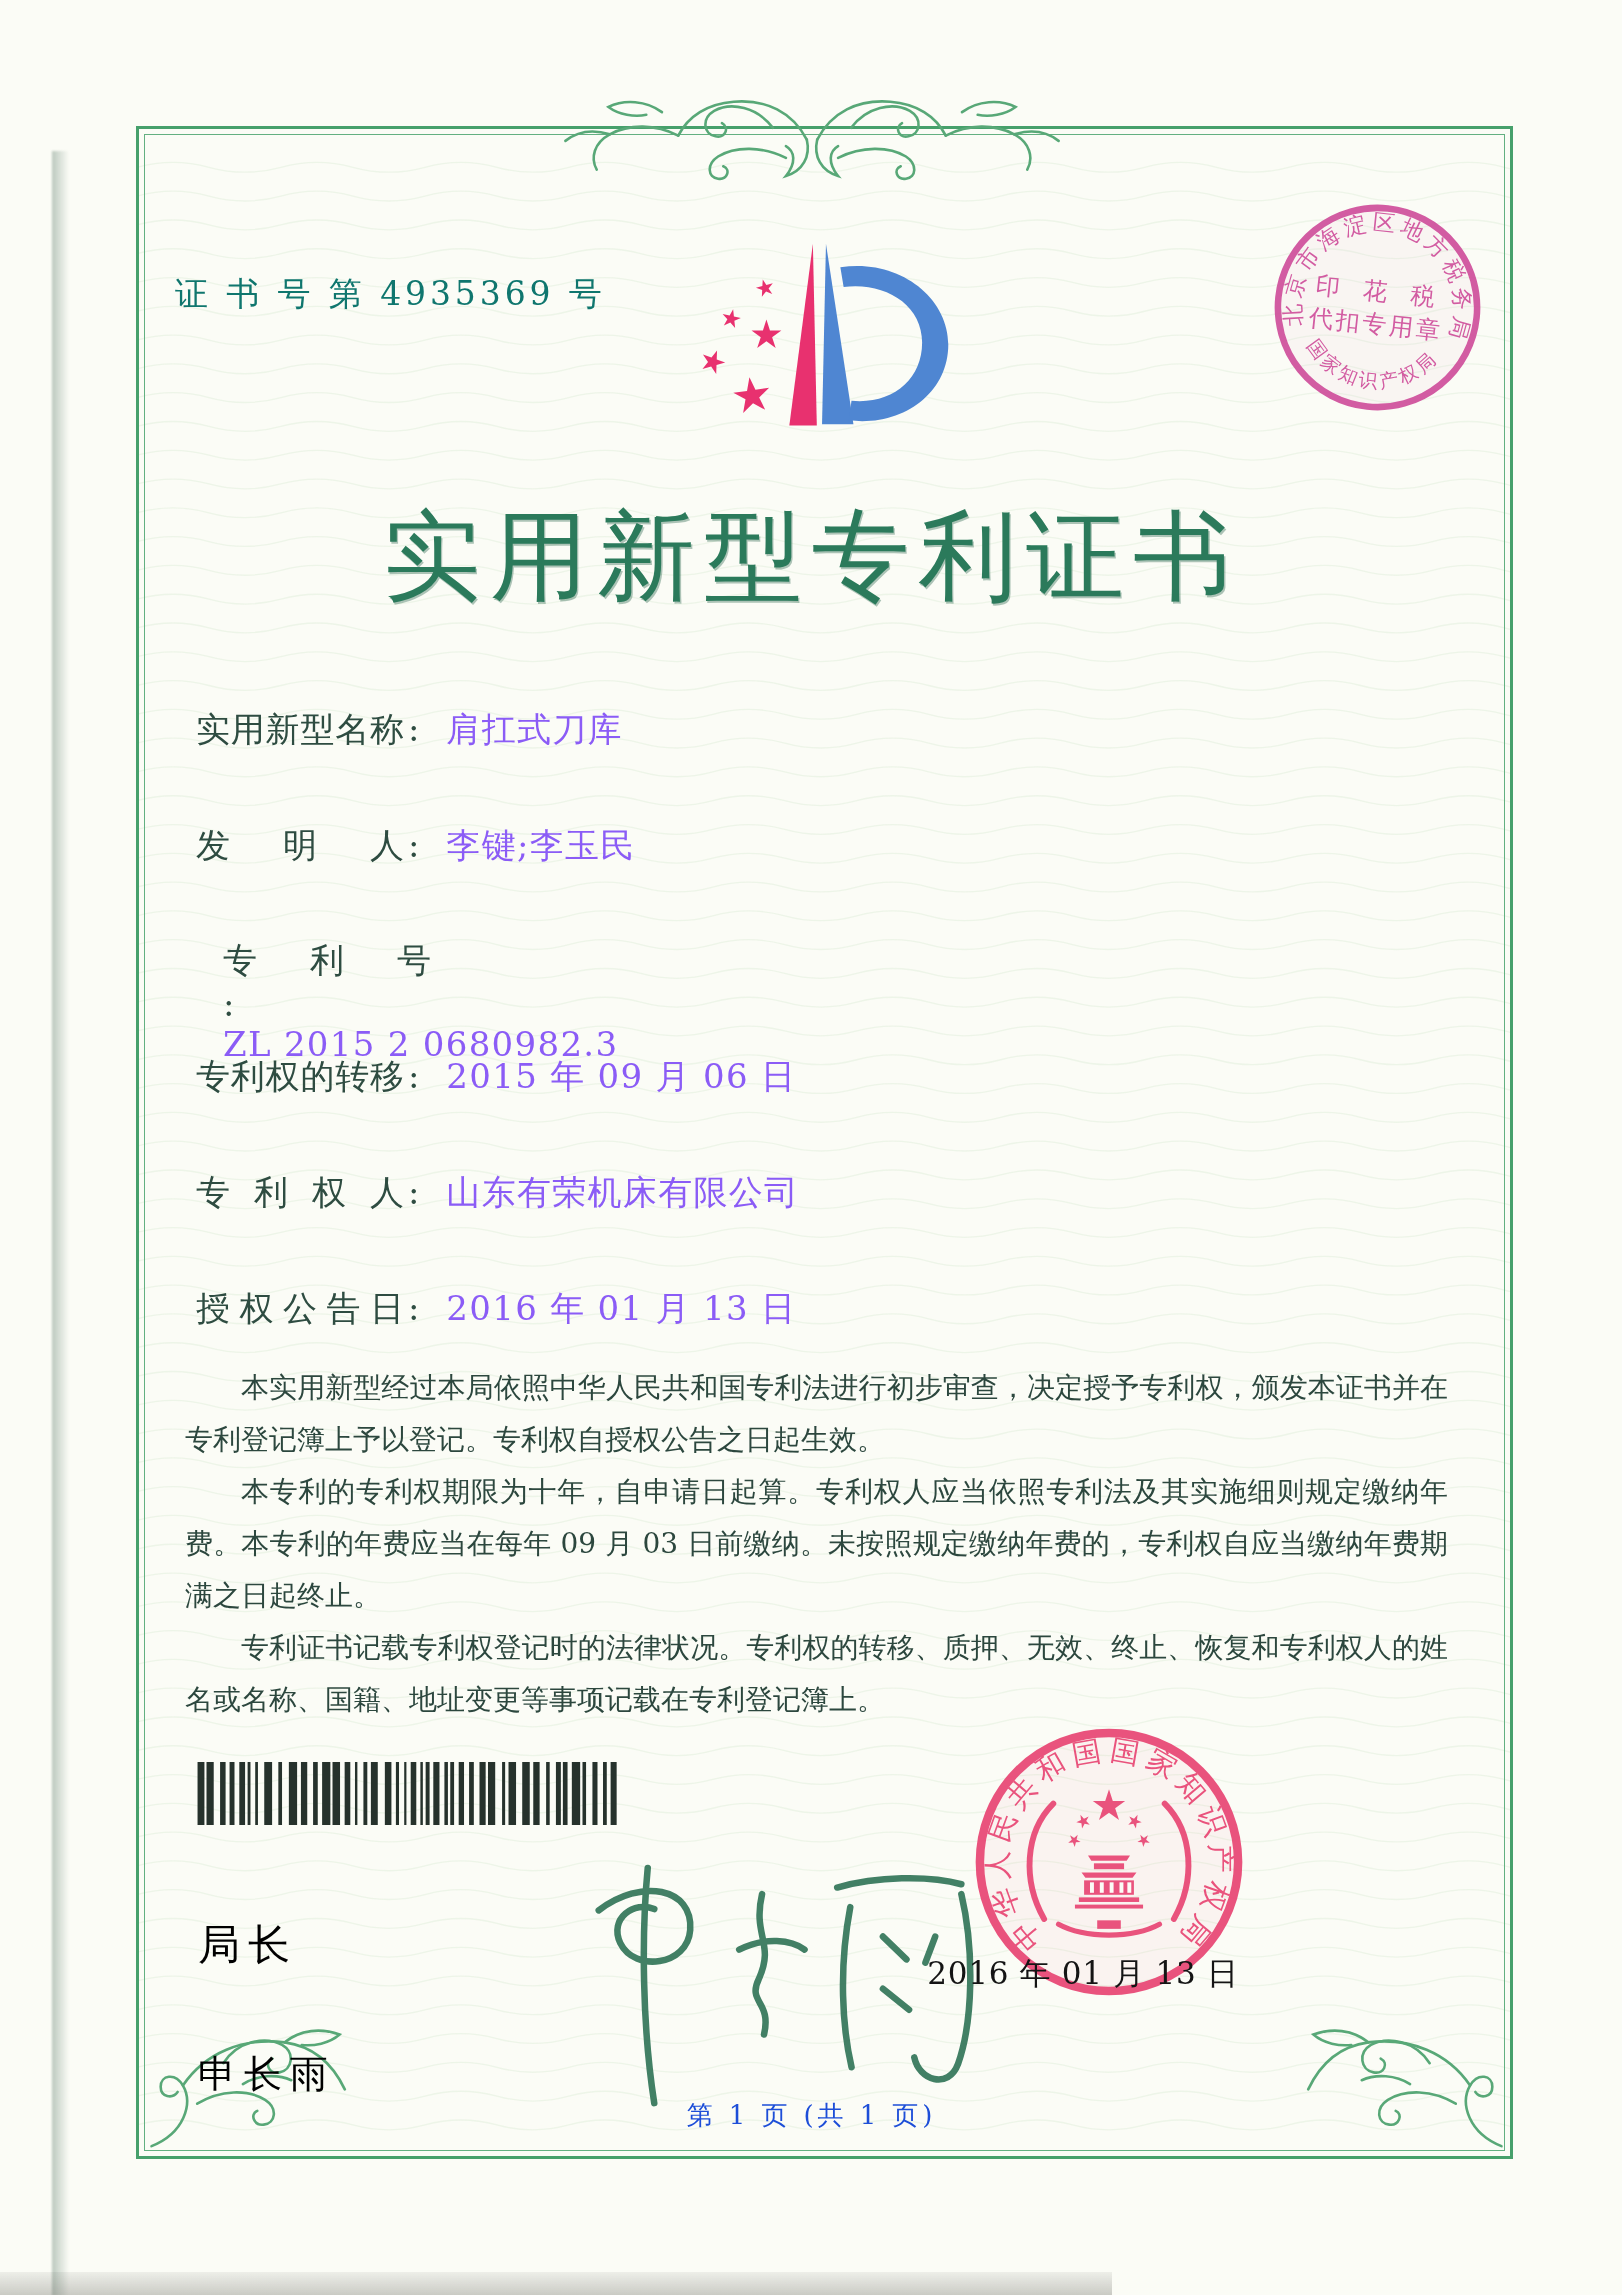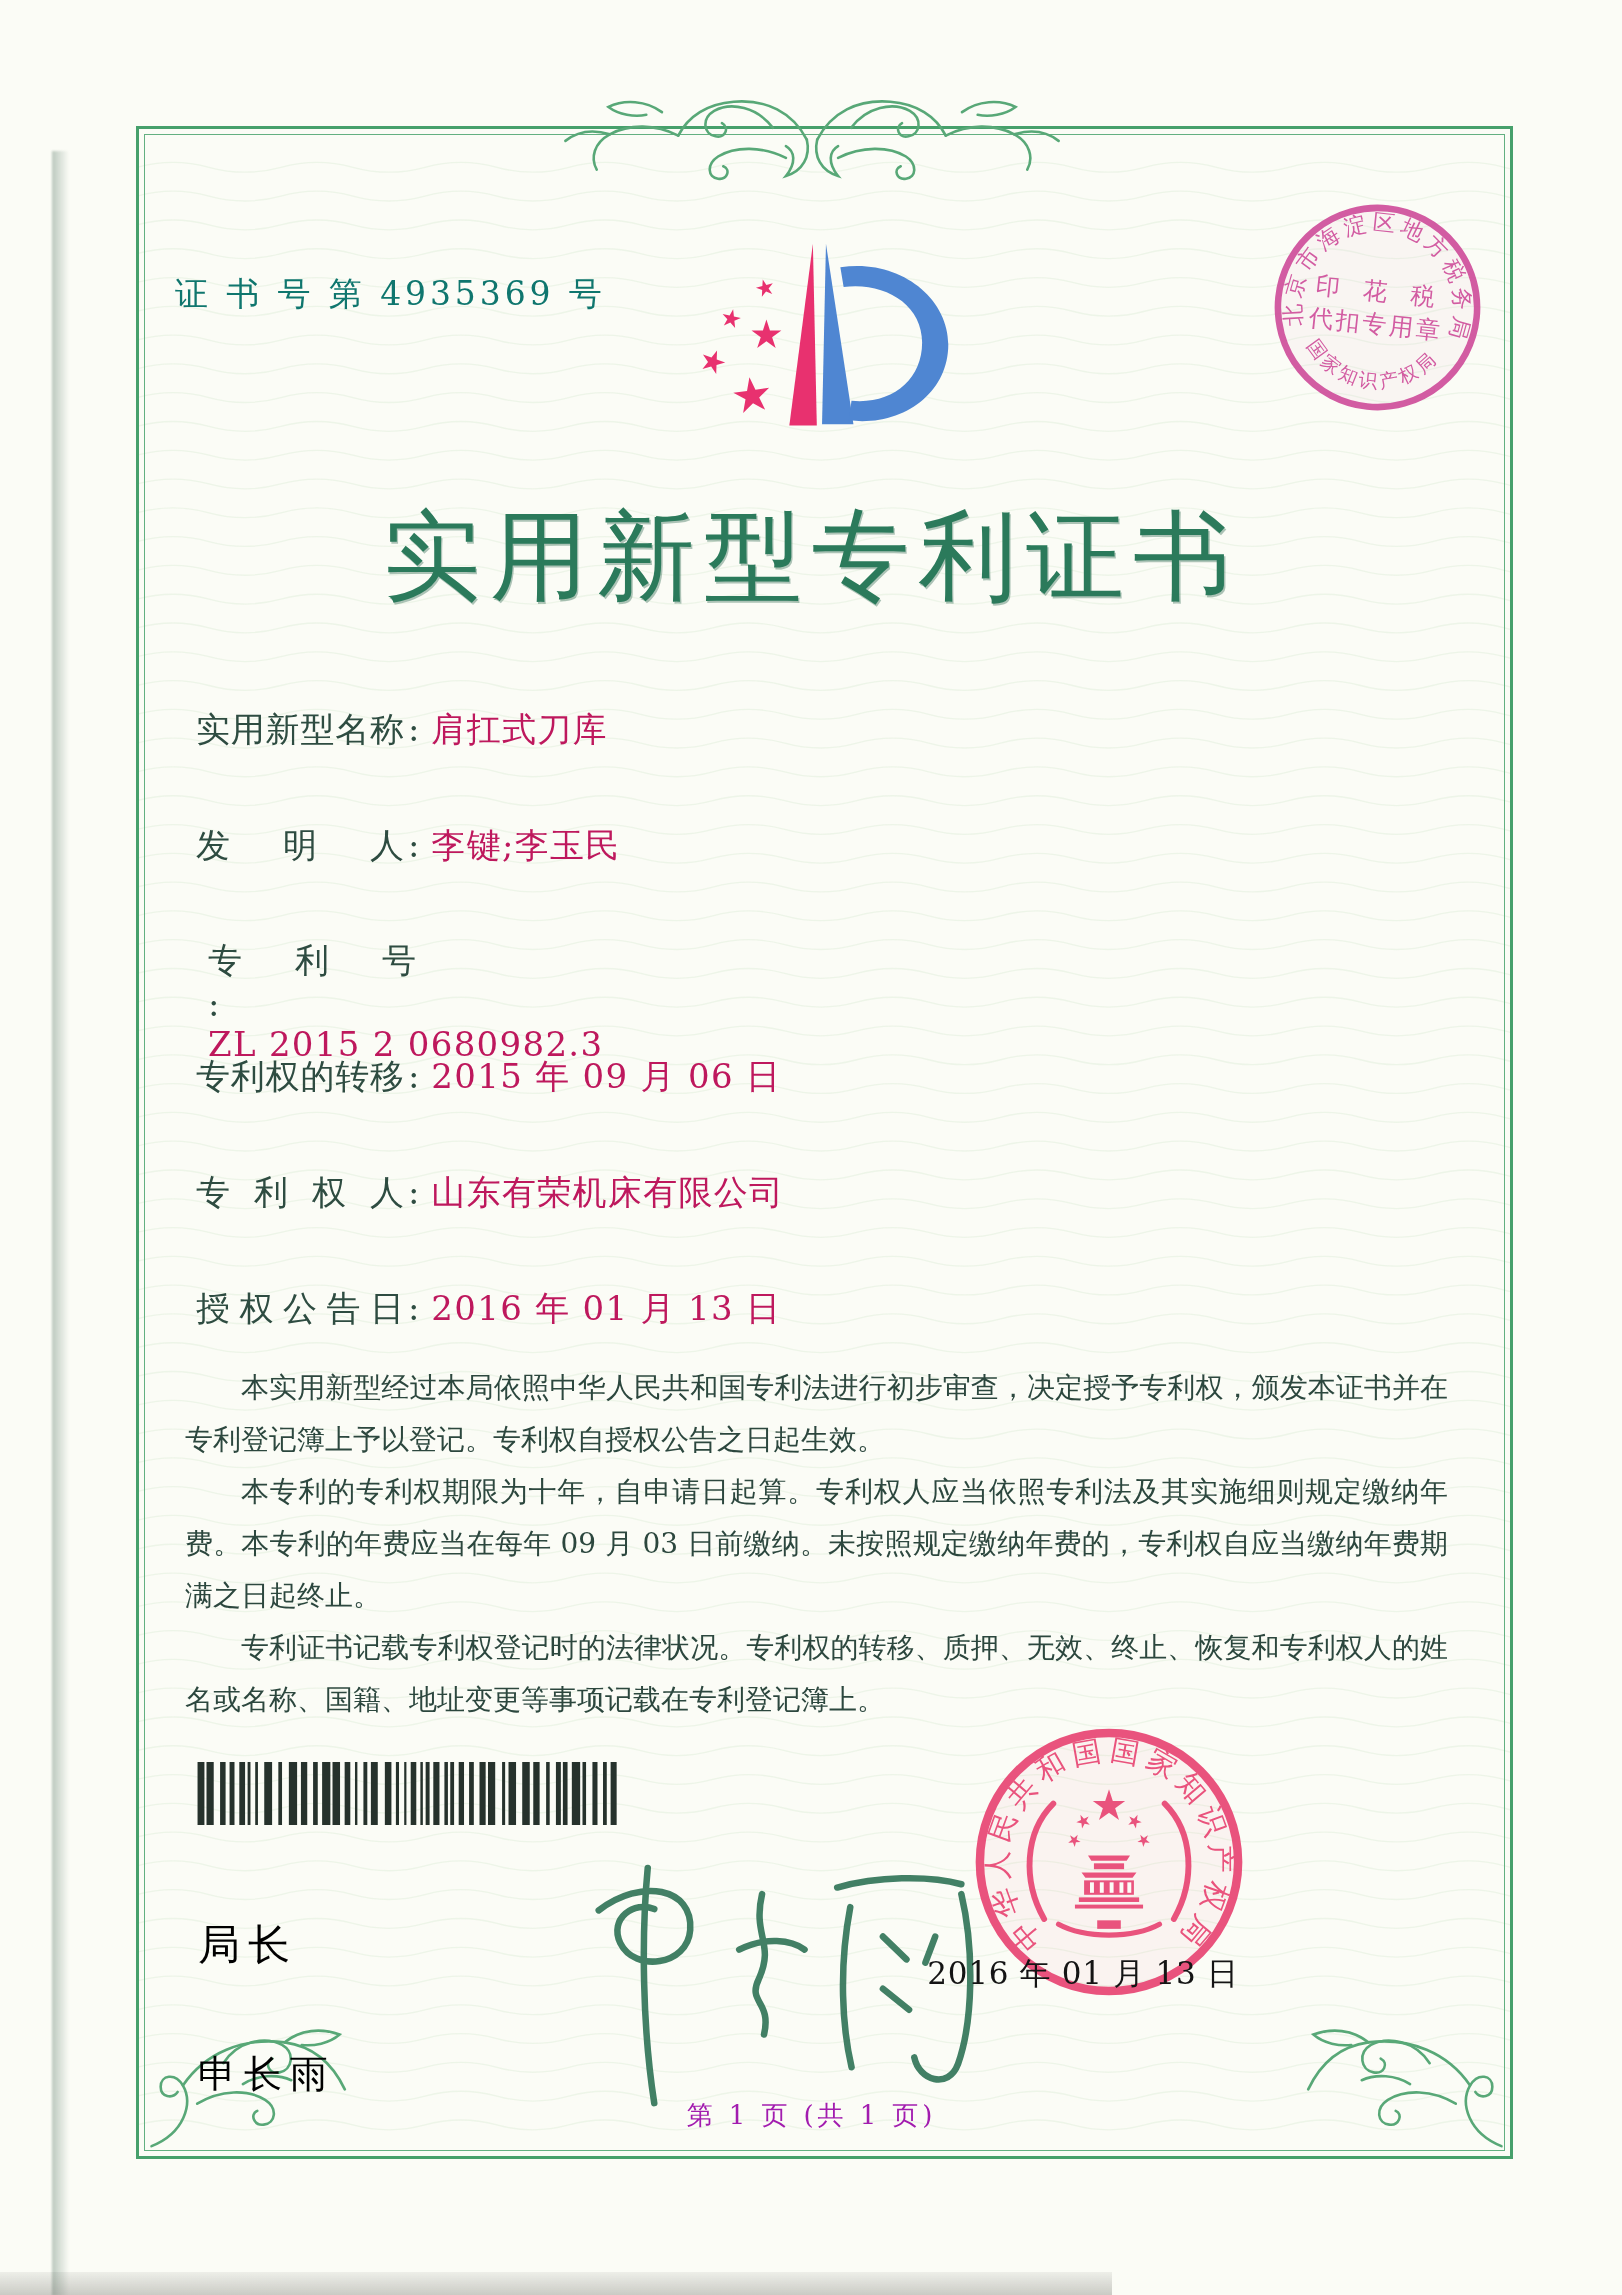--- a/index.html
+++ b/index.html
@@ -9,28 +9,28 @@
   
   #frame-outer{left:136px;top:126px;width:1377px;height:2033px;border:3.9px solid #46a06b;box-sizing:border-box;}
   #frame-inner{position:absolute;left:4.6px;top:4.6px;right:4.6px;bottom:4.6px;border:1.3px solid #63b081;}
   
   #cert-no{left:175px;top:272px;font-size:33px;letter-spacing:3.9px;color:#0f766e;}
   #doc-title{left:0;right:0;top:492px;text-align:center;font-size:98px;letter-spacing:9.2px;
              color:#2b7a5b;text-shadow:1.3px 2px 0 rgba(27,90,64,.35);}
   .field-row{left:196px;display:flex;align-items:baseline;font-size:34px;color:#2e4c41;}
   .flabel{display:inline-block;width:208px;text-align:justify;text-align-last:justify;}
   .fcolon{margin-left:3.9px;}
-  .fvalue{margin-left:12px;color:#be185d;letter-spacing:1.3px;}
+  .fvalue{margin-left:27px;color:#8b5cf6;letter-spacing:1.3px;}
   #body-text{left:185px;top:1362px;width:1263px;font-size:28px;line-height:52px;
              text-align:justify;color:#2c473e;}
   #body-text p{margin:0;text-indent:2em;}
   #director-label{left:198px;top:1917px;font-size:42px;letter-spacing:7.9px;color:#000000;}
   #director-name{left:198px;top:2049px;font-size:38px;letter-spacing:7.9px;color:#000000;}
   #seal-date{left:913px;top:1953px;width:340px;text-align:center;font-size:31px;color:#141414;letter-spacing:0.7px;z-index:7;}
-  #page-footer{left:0;right:0;top:2098px;text-align:center;font-size:26px;letter-spacing:3.9px;color:#a21caf;}
+  #page-footer{left:0;right:0;top:2098px;text-align:center;font-size:26px;letter-spacing:3.9px;color:#1d4ed8;}
   
   svg{display:block;}
   .orn path{stroke:#58a877;stroke-width:4;fill:none;stroke-linecap:round;}
   #official-seal{z-index:6;}
   #signature{z-index:5;}
   
   #edge-left{left:52px;top:151px;width:17px;height:2145px;
              background:linear-gradient(to right, rgba(125,150,135,.5), rgba(125,150,135,0));filter:blur(1.3px);}
   #edge-bottom{left:0;top:2272px;width:1112px;height:23.6px;
              background:linear-gradient(to bottom, rgba(0,0,0,.05), rgba(118,118,112,.38));filter:blur(0.7px);}

